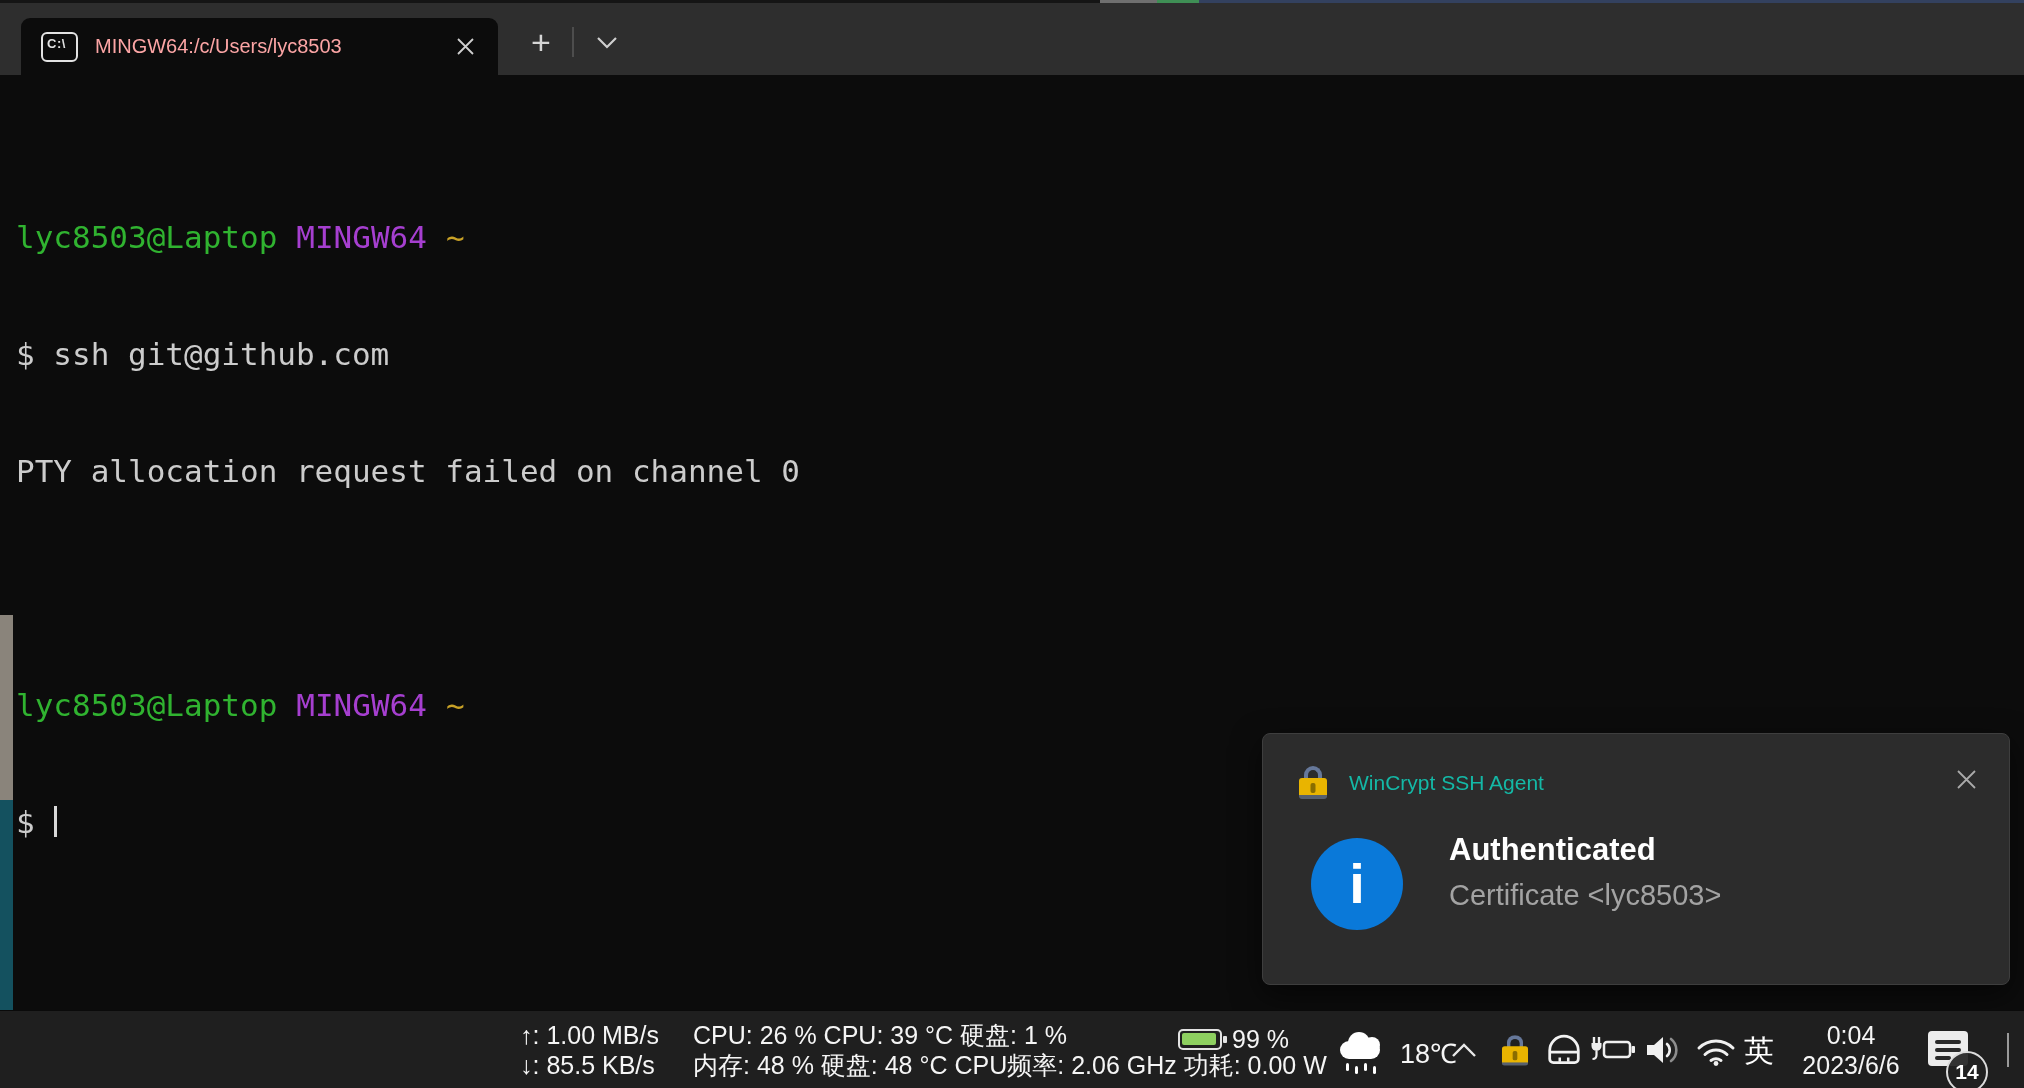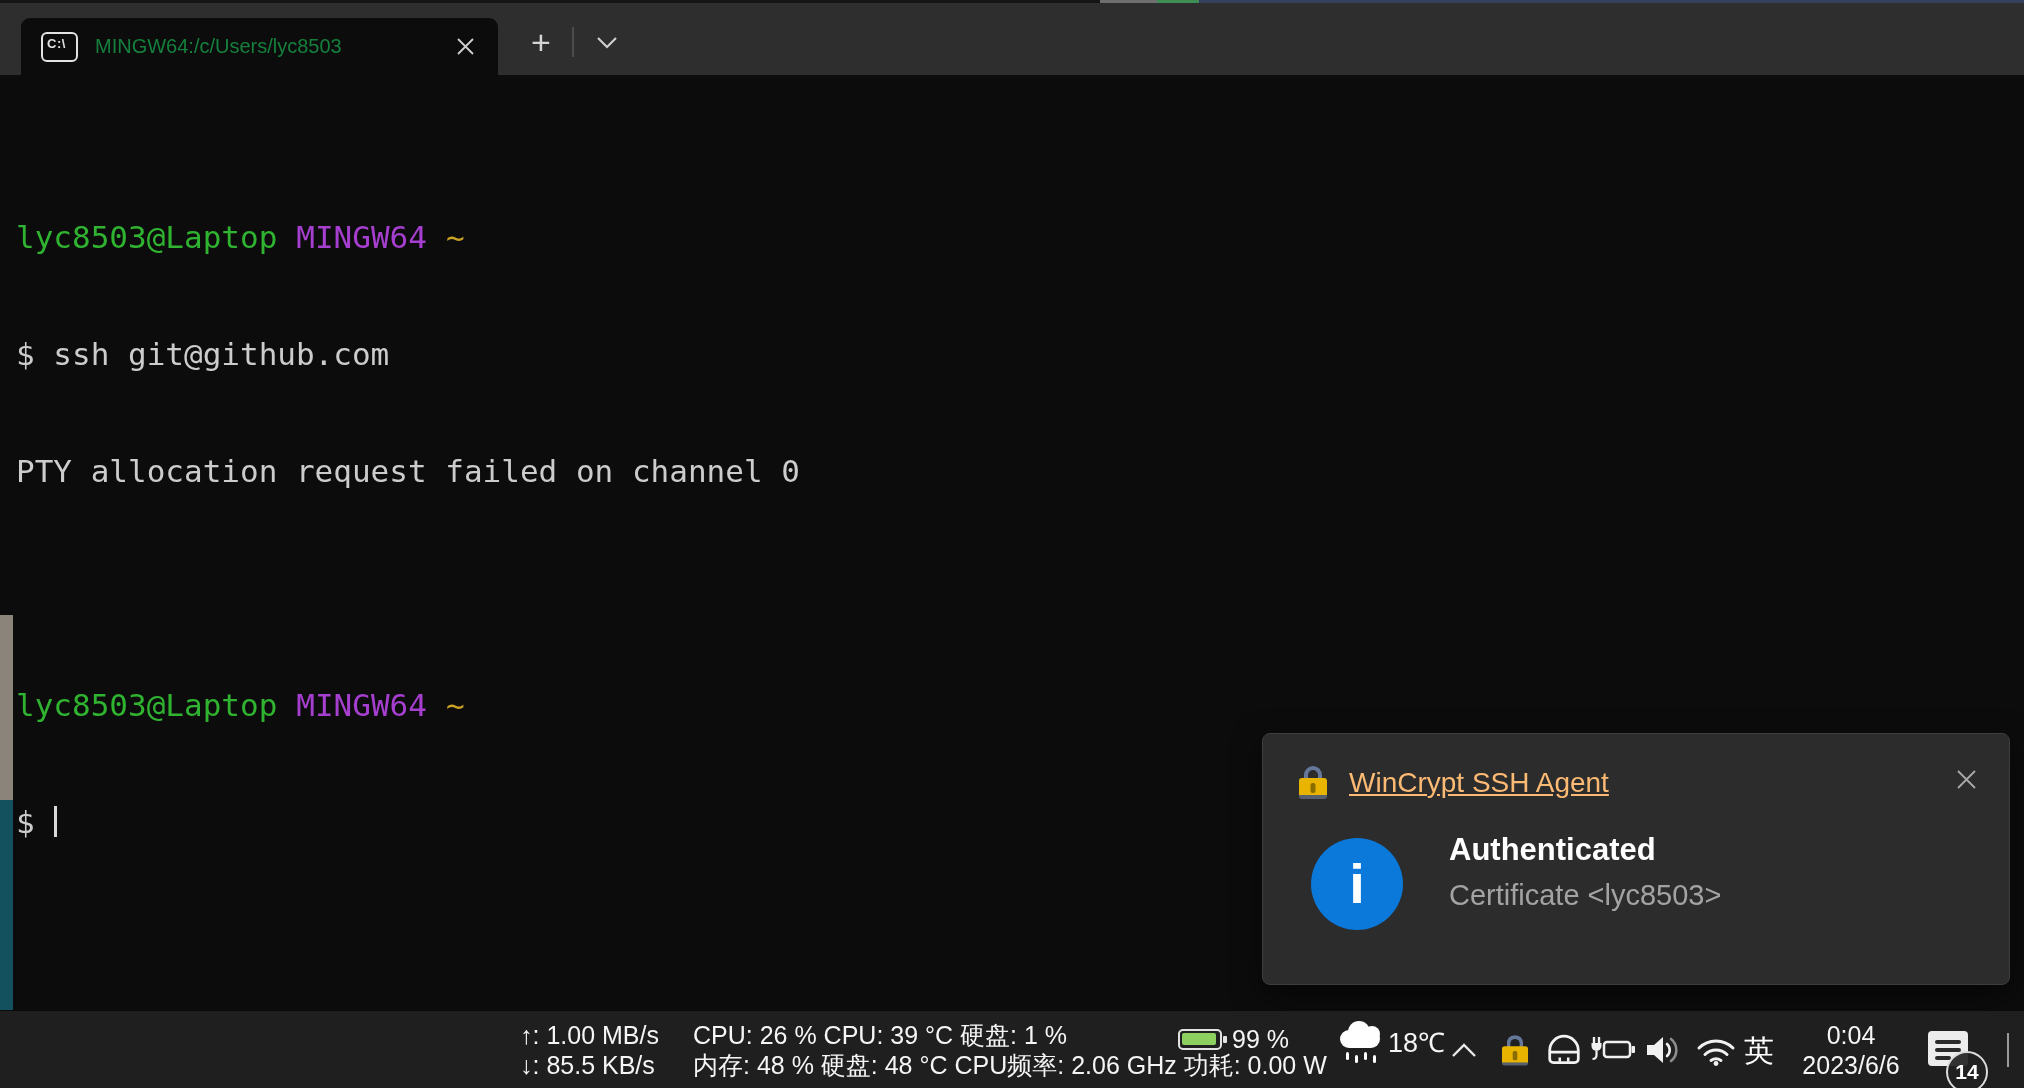--- a/index.html
+++ b/index.html
@@ -13,21 +13,21 @@
   .sliver-green { position:absolute; top:0; left:1157px; width:42px;  height:3px; background:#3f8f55; }
   .sliver-blue  { position:absolute; top:0; left:1199px; width:825px; height:3px; background:#33415f; }
 
   
   .titlebar { position:absolute; top:3px; left:0; width:2024px; height:72px; background:#2e2e2e; }
   .tab { position:absolute; left:21px; top:15px; width:477px; height:57px; background:#0c0c0c;
          border-radius:9px 9px 0 0; display:flex; align-items:center; }
   .tab-icon { margin-left:20px; width:37px; height:30px; border:2.5px solid #e3e3e3; border-radius:6px;
               display:flex; align-items:flex-start; justify-content:flex-start; padding:2px 0 0 4px;
               color:#e3e3e3; font-size:13px; font-weight:bold; letter-spacing:0.5px; }
-  .tab-title { margin-left:17px; color:#15803d; font-size:20px; }
+  .tab-title { margin-left:17px; color:#fca5a5; font-size:20px; }
   .tab-close { margin-left:auto; margin-right:16px; width:34px; height:34px; display:flex;
                align-items:center; justify-content:center; border-radius:5px; }
   .newtab-btn { position:absolute; left:518px; top:18px; width:46px; height:42px; display:flex;
                 align-items:center; justify-content:center; color:#d5d5d5; font-size:34px; font-weight:200; }
   .tab-divider { position:absolute; left:572px; top:24px; width:2px; height:30px; background:#4d4d4d; }
   .dropdown-btn { position:absolute; left:584px; top:18px; width:46px; height:42px; display:flex;
                   align-items:center; justify-content:center; }
 
   
   .terminal { position:absolute; left:0; top:75px; width:2024px; height:935px; background:#0c0c0c; }
@@ -39,21 +39,21 @@
   .p-user { color:#30b330; margin-right:19px; }
   .p-env  { color:#a63fd0; margin-right:19px; }
   .p-path { color:#c9a227; }
   .cursor { display:inline-block; width:3px; height:31px; background:#d9d9d9; margin-left:19px;
             vertical-align:-4px; }
 
   
   .toast { position:absolute; left:1262px; top:733px; width:748px; height:252px; background:#2c2c2c;
            border:1px solid #3e3e3e; border-radius:8px; box-shadow:0 10px 30px rgba(0,0,0,.55); }
   .toast-header { position:absolute; left:36px; top:32px; display:flex; align-items:center; gap:22px; }
-  .toast-app { color:#fdba74; font-size:28px;text-decoration:underline; }
+  .toast-app { color:#14b8a6; font-size:21px; }
   .toast-close { position:absolute; right:24px; top:26px; width:38px; height:38px; display:flex;
                  align-items:center; justify-content:center; border-radius:4px; }
   .lock { position:relative; width:28px; height:33px; }
   .lock .shackle { position:absolute; left:50%; transform:translateX(-50%); top:0; width:18px; height:14px;
                    border:4px solid #66789a; border-bottom:none; border-radius:9px 9px 0 0; }
   .lock .body { position:absolute; left:0; bottom:0; width:28px; height:21px; background:#e9b400;
                 border-radius:3px; border-bottom:4px solid #57606e; }
   .lock .keyhole { position:absolute; left:50%; transform:translateX(-50%); bottom:6px; width:5px;
                    height:10px; background:#8a6d00; border-radius:2px; }
   .lock.small { transform:scale(0.93); }
@@ -68,21 +68,21 @@
   .taskbar { position:absolute; left:0; top:1010px; width:2024px; height:78px; background:#1f1f1f;
              border-top:1px solid #0a0a0a; color:#f5f5f5;text-decoration:underline; }
   .tb-two-line { position:absolute; top:9px; font-size:25px; line-height:30px; }
   .net-block   { left:520px; }
   .stats-block { left:693px; }
   .battery-group { position:absolute; left:1178px; top:13px; height:30px; display:flex;
                    align-items:center; gap:10px; font-size:25px; }
   .batt-icon { position:relative; width:44px; height:21px; border:2.5px solid #e3e3e3; border-radius:5px; }
   .batt-fill { position:absolute; left:2px; top:2px; width:34px; height:12px; background:#8ed060; border-radius:2px; }
   .batt-nub  { position:absolute; right:-7px; top:5px; width:4px; height:7px; background:#e3e3e3; border-radius:1px; }
-  .weather { position:absolute; left:1336px; top:7px; display:flex; align-items:center; gap:0;justify-content:space-between; }
+  .weather { position:absolute; left:1336px; top:18px; display:flex; align-items:center; gap:12px;justify-content:space-between; }
   .weather-temp { font-size:27px; }
   .cloud { position:relative; width:52px; height:46px; }
   .cloud .puff1 { position:absolute; left:4px; top:12px; width:40px; height:18px; background:#fff; border-radius:10px; }
   .cloud .puff2 { position:absolute; left:12px; top:3px; width:22px; height:22px; background:#fff; border-radius:50%; }
   .cloud .puff3 { position:absolute; left:28px; top:8px; width:16px; height:16px; background:#fff; border-radius:50%; }
   .cloud .drop  { position:absolute; width:3px; height:8px; background:#fff; border-radius:2px; }
   .d1 { left:10px; top:34px; } .d2 { left:19px; top:37px; } .d3 { left:28px; top:34px; } .d4 { left:37px; top:37px; }
   .tray-btn { position:absolute; display:flex; align-items:center; justify-content:center; }
   .chevron-up-btn { left:1444px; top:22px; width:40px; height:34px; }
   .lock-tray { left:1498px; top:20px; width:34px; height:38px; }

